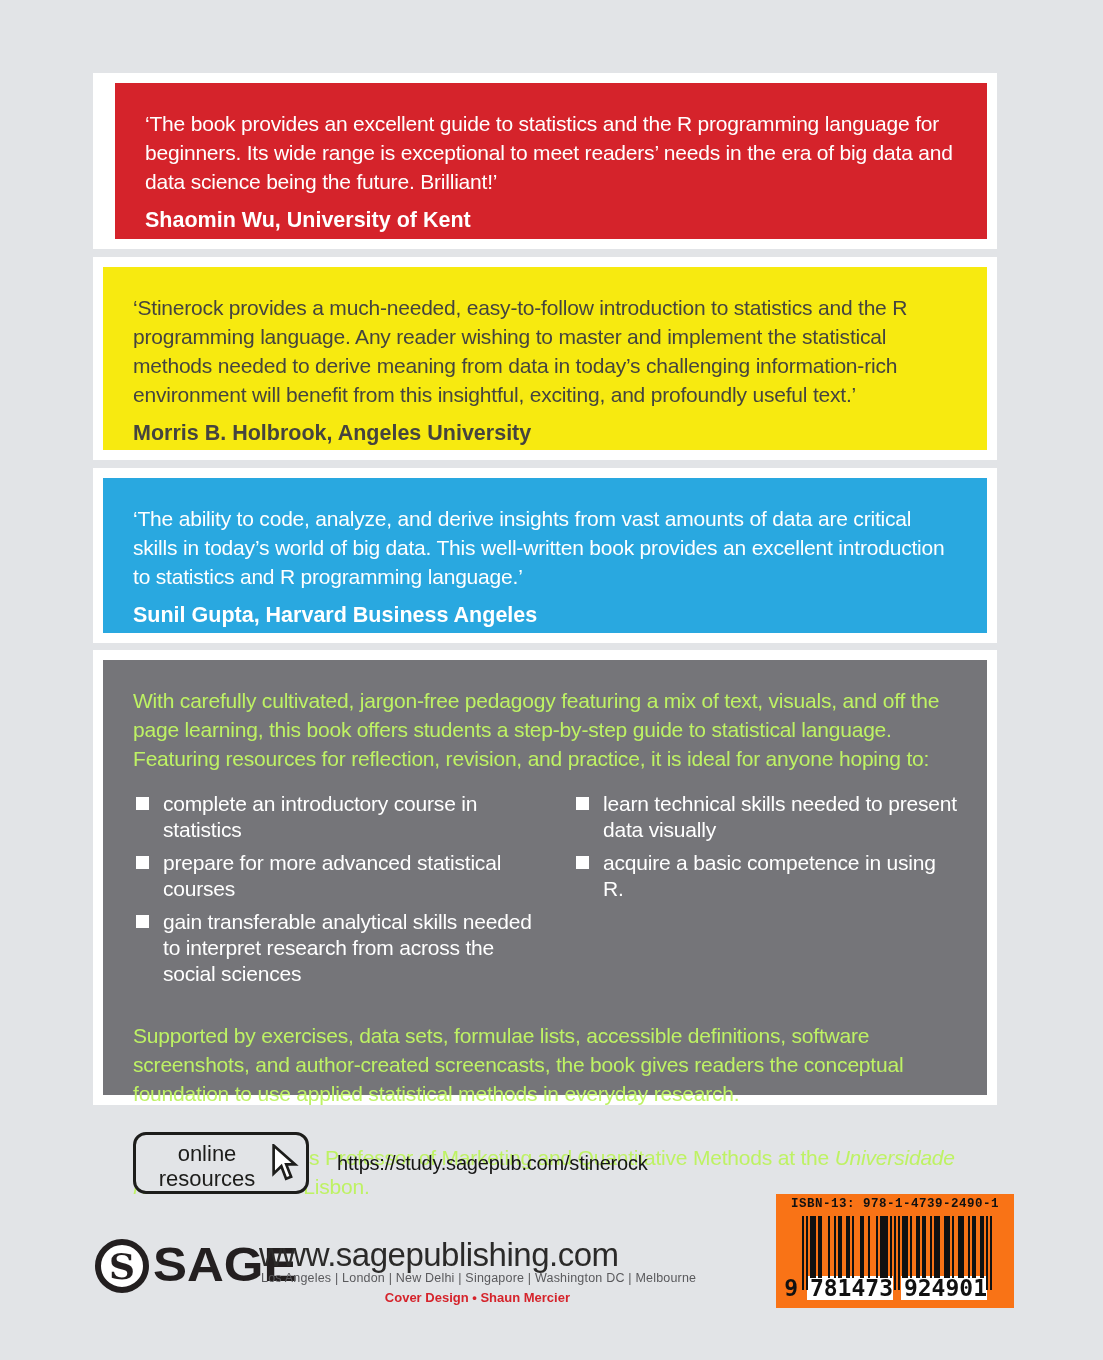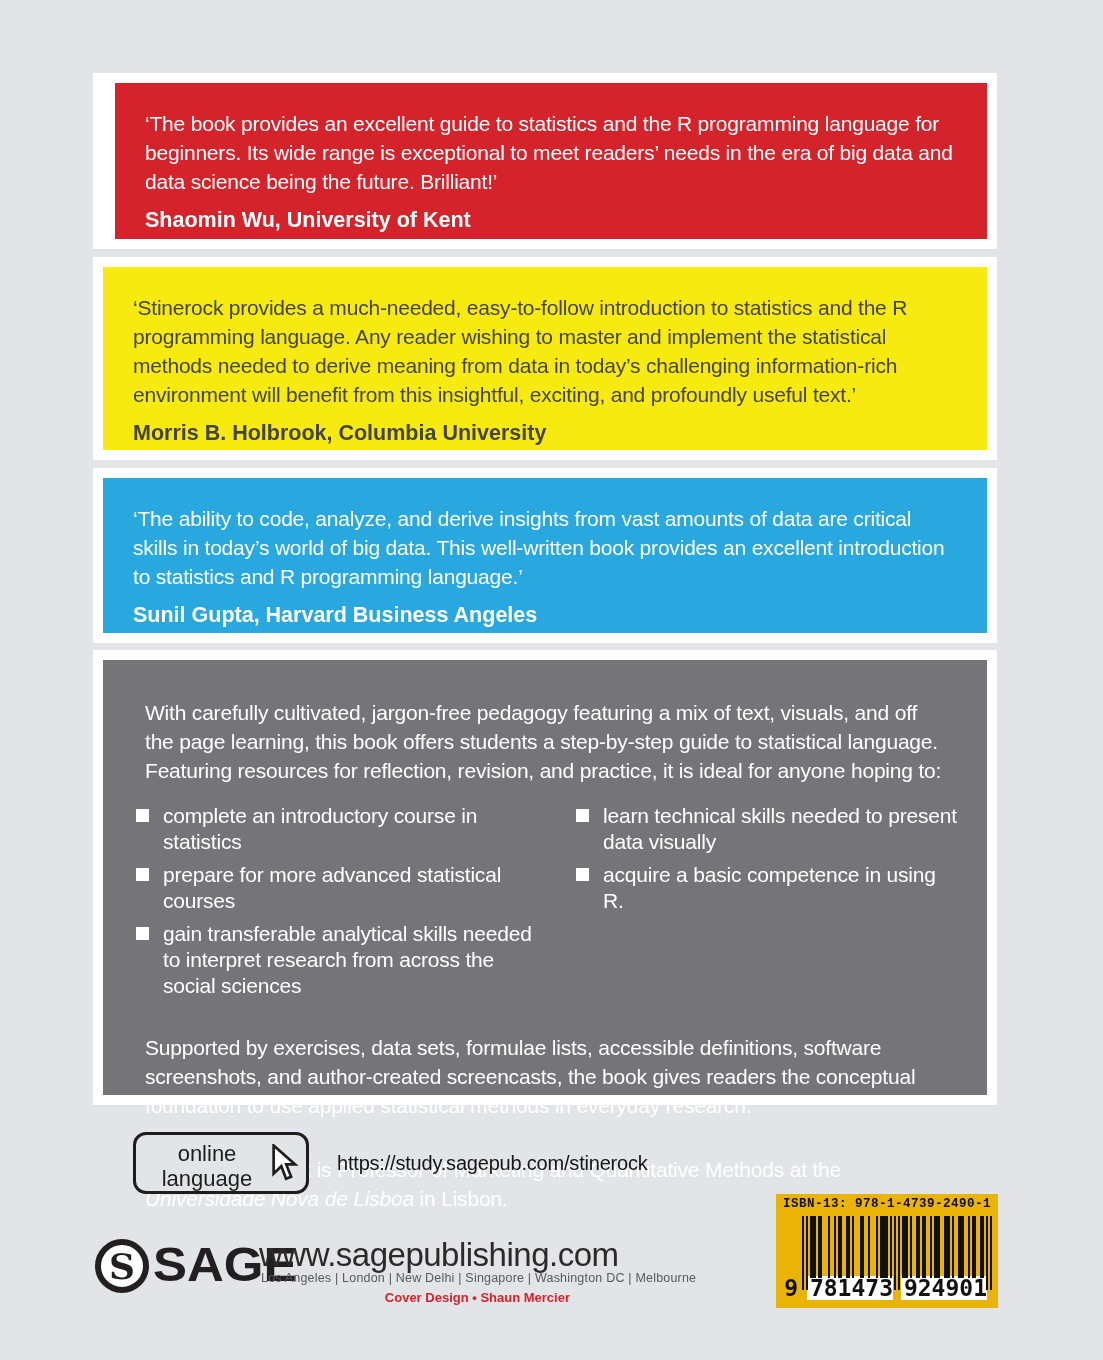--- a/index.html
+++ b/index.html
@@ -9,21 +9,21 @@
   .inner{position:absolute;left:10px;right:10px;top:10px;bottom:10px;padding:26px 30px 0 30px;box-sizing:border-box;}
   .red{background:#d5232b;margin-left:12px;}
   .yellow{background:#f7ea10;}
   .blue{background:#29a8e0;}
   .gray{background:#757579;}
   .light{color:#ffffff;}
   .dark{color:#45443f;}
   .quote-text{margin:0;font-size:21px;line-height:29px;letter-spacing:-0.2px;max-width:848px;}
   .quote-attrib{margin:12px 0 0 0;font-size:21.5px;font-weight:bold;}
   
-  .desc-text{margin:12px;font-size:21px;line-height:29px;letter-spacing:-0.2px;color:#ffffff;max-width:848px;}
+  .desc-text{margin:0;font-size:21px;line-height:29px;letter-spacing:-0.2px;color:#bef264;max-width:848px;}
   .bullets{display:grid;grid-template-columns:440px 1fr;margin-top:18px;}
   .bullet-item{display:flex;margin:0 0 7px 0;}
   .sq{flex:0 0 13px;width:13px;height:13px;background:#ffffff;margin:6px 14px 0 3px;}
   .bullet-text{font-size:21px;line-height:26px;letter-spacing:-0.2px;color:#ffffff;max-width:378px;}
   .supported{margin-top:27px;}
   .author{margin-top:35px;}
   .author b{font-weight:bold;}
   .author i{font-style:italic;}
   
   .resources-box{position:absolute;left:133px;top:1132px;width:176px;height:62px;
@@ -35,21 +35,21 @@
   .sage-circle{position:absolute;left:95px;top:1239px;width:42px;height:42px;border:6px solid #231f20;
                border-radius:50%;background:#ffffff;display:flex;align-items:center;justify-content:center;}
   .sage-s{font-family:"DejaVu Serif",serif;font-weight:bold;font-size:36px;line-height:36px;color:#231f20;}
   .sage-word{position:absolute;left:153px;top:1240px;font-size:51px;line-height:50px;font-weight:600;
              letter-spacing:0px;color:#231f20;font-family:"Liberation Sans",sans-serif;transform:scaleY(0.96);}
   .site{position:absolute;left:259px;top:1238px;font-size:33px;line-height:34px;color:#2b2a29;letter-spacing:-0.5px;}
   .cities{position:absolute;left:261px;top:1271px;font-size:12.5px;color:#59595c;letter-spacing:0.2px;}
   .credit{position:absolute;left:260px;top:1290px;width:310px;text-align:right;
           font-size:13px;font-weight:bold;color:#d5232b;}
   
-  .barcode-box{position:absolute;left:776px;top:1194px;width:222px;height:114px;background:#eab308;}
+  .barcode-box{position:absolute;left:776px;top:1194px;width:222px;height:114px;background:#f97316;padding-left:16px;}
   .bc-label{position:absolute;top:3px;left:0;right:0;text-align:center;
             font-family:"Liberation Mono",monospace;font-weight:bold;font-size:12.5px;
             letter-spacing:0.5px;color:#111111;}
   .bars{position:absolute;left:26px;top:22px;width:190px;height:74px;}
   .bar{position:absolute;top:0;width:2px;background:#111111;}
   .bc-num{position:absolute;top:60px;height:24px;font-family:"DejaVu Sans Mono",monospace;
           font-weight:bold;font-size:23px;line-height:24px;color:#111111;background:#ffffff;text-align:right;}
   .bc-left{left:-24px;width:20px;background:transparent;text-align:right;}
   .bc-g1{left:5px;width:86px;}
   .bc-g2{left:99px;width:86px;}
@@ -62,21 +62,21 @@
   <section class="panel" style="top:73px;height:176px;">
     <div class="inner red">
       <p class="quote-text light">‘The book provides an excellent guide to statistics and the R programming language for beginners. Its wide range is exceptional to meet readers’ needs in the era of big data and data science being the future. Brilliant!’</p>
       <p class="quote-attrib light">Shaomin Wu, University of Kent</p>
     </div>
   </section>
 
   <section class="panel" style="top:257px;height:203px;">
     <div class="inner yellow">
       <p class="quote-text dark">‘Stinerock provides a much-needed, easy-to-follow introduction to statistics and the R programming language. Any reader wishing to master and implement the statistical methods needed to derive meaning from data in today’s challenging information-rich environment will benefit from this insightful, exciting, and profoundly useful text.’</p>
-      <p class="quote-attrib dark">Morris B. Holbrook, Columbia University</p>
+      <p class="quote-attrib dark">Morris B. Holbrook, Angeles University</p>
     </div>
   </section>
 
   <section class="panel" style="top:468px;height:175px;">
     <div class="inner blue">
       <p class="quote-text light">‘The ability to code, analyze, and derive insights from vast amounts of data are critical skills in today’s world of big data. This well-written book provides an excellent introduction to statistics and R programming language.’</p>
       <p class="quote-attrib light">Sunil Gupta, Harvard Business Angeles</p>
     </div>
   </section>
 
@@ -113,21 +113,21 @@
 
       <p class="desc-text supported">Supported by exercises, data sets, formulae lists, accessible definitions, software screenshots, and author-created screencasts, the book gives readers the conceptual foundation to use applied statistical methods in everyday research.</p>
 
       <p class="desc-text author"><b>Robert Stinerock</b><span> is Professor of Marketing and Quantitative Methods at the </span><i>Universidade Nova de Lisboa</i><span> in Lisbon.</span></p>
     </div>
   </section>
 
   <div class="resources-box">
     <div class="resources-label">
       <div>online</div>
-      <div>language</div>
+      <div>resources</div>
     </div>
     <svg class="cursor" width="30" height="40" viewBox="0 0 20 27">
       <polygon points="3,1 3,20 8.2,15 11.4,23.5 14.8,22.1 11.5,13.8 17.5,13.8" fill="#ffffff" stroke="#1d1d1b" stroke-width="1.8"></polygon>
     </svg>
   </div>
   <div class="resources-url">https://study.sagepub.com/stinerock</div>
 
   <div class="sage-circle">
     <span class="sage-s">S</span>
   </div>

